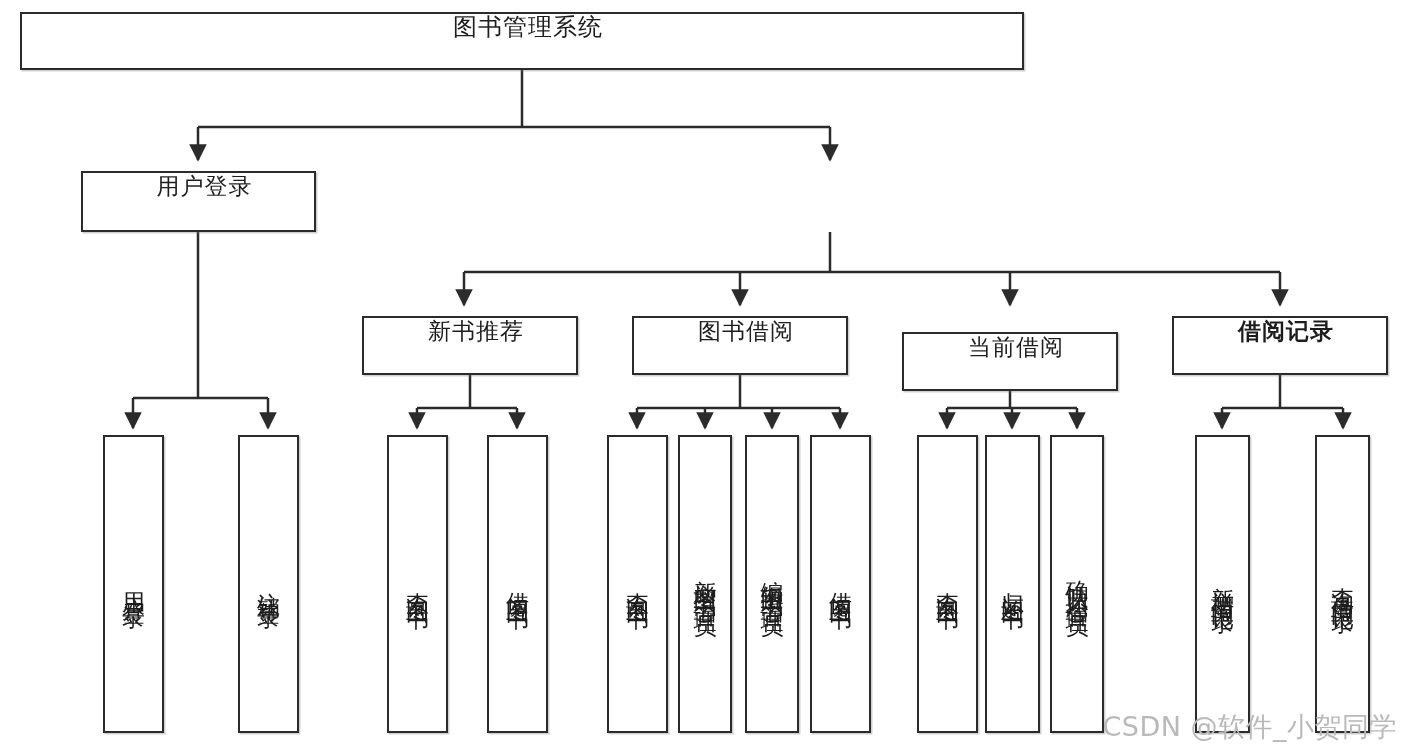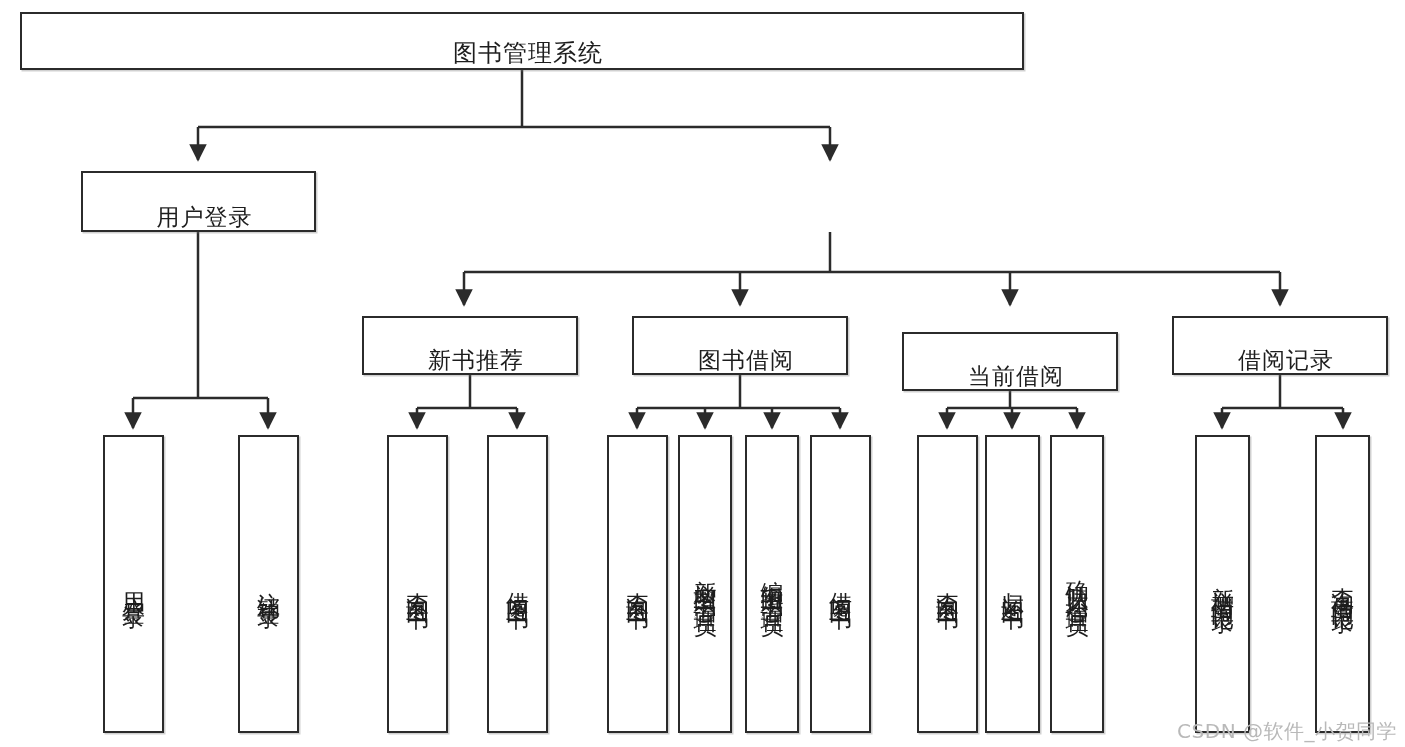--- a/index.html
+++ b/index.html
@@ -20,21 +20,21 @@
     left:0; top:0;
     width:1405px; height:747px;
     pointer-events:none;
   }
   .node{
     position:absolute;
     box-sizing:border-box;
     background:#ffffff;
     border:2.5px solid #2b2b2b;
     display:flex;
-    align-items:flex-end;
+    align-items:flex-start;
     justify-content:center;
     text-align:center;
     box-shadow:1.5px 1.5px 0 rgba(120,120,120,.35);
     padding-left:12px;
   }
   .node .lbl{
     font-size:23px;
     letter-spacing:1px;
     line-height:1.15;
     color:#1d1d1d;
@@ -53,21 +53,21 @@
     font-size:23px;
     letter-spacing:5px;
     line-height:1.0;
     white-space:normal;
     max-height:288px;
   }
   .watermark{
     position:absolute;
     right:8px;
     bottom:2px;
-    font-size:20px;
+    font-size:27px;
     color:#b9b9b9;
     letter-spacing:.5px;
     white-space:nowrap;
     user-select:none;
   }
 </style>
 </head>
 <body>
 
 <div id="canvas">
@@ -132,21 +132,21 @@
 
   <div class="node" style="left:632px; top:316px; width:216px; height:59px;">
     <span class="lbl">图书借阅</span>
   </div>
   <div class="node" style="left:362px; top:316px; width:216px; height:59px;">
     <span class="lbl">新书推荐</span>
   </div>
   <div class="node" style="left:902px; top:316px; width:216px; height:59px;margin-top:16px;">
     <span class="lbl">当前借阅</span>
   </div>
-  <div class="node" style="left:1172px; top:316px; width:216px; height:59px;">
+  <div class="node" style="left:1172px; top:316px; width:216px; height:59px;font-weight:bold;">
     <span class="lbl">借阅记录</span>
   </div>
 
   <div class="node vert" style="left:103px; top:435px; width:61px; height:298px;">
     <span class="lbl">用户登录</span>
   </div>
   <div class="node vert" style="left:238px; top:435px; width:61px; height:298px;">
     <span class="lbl">注销登录</span>
   </div>
 

